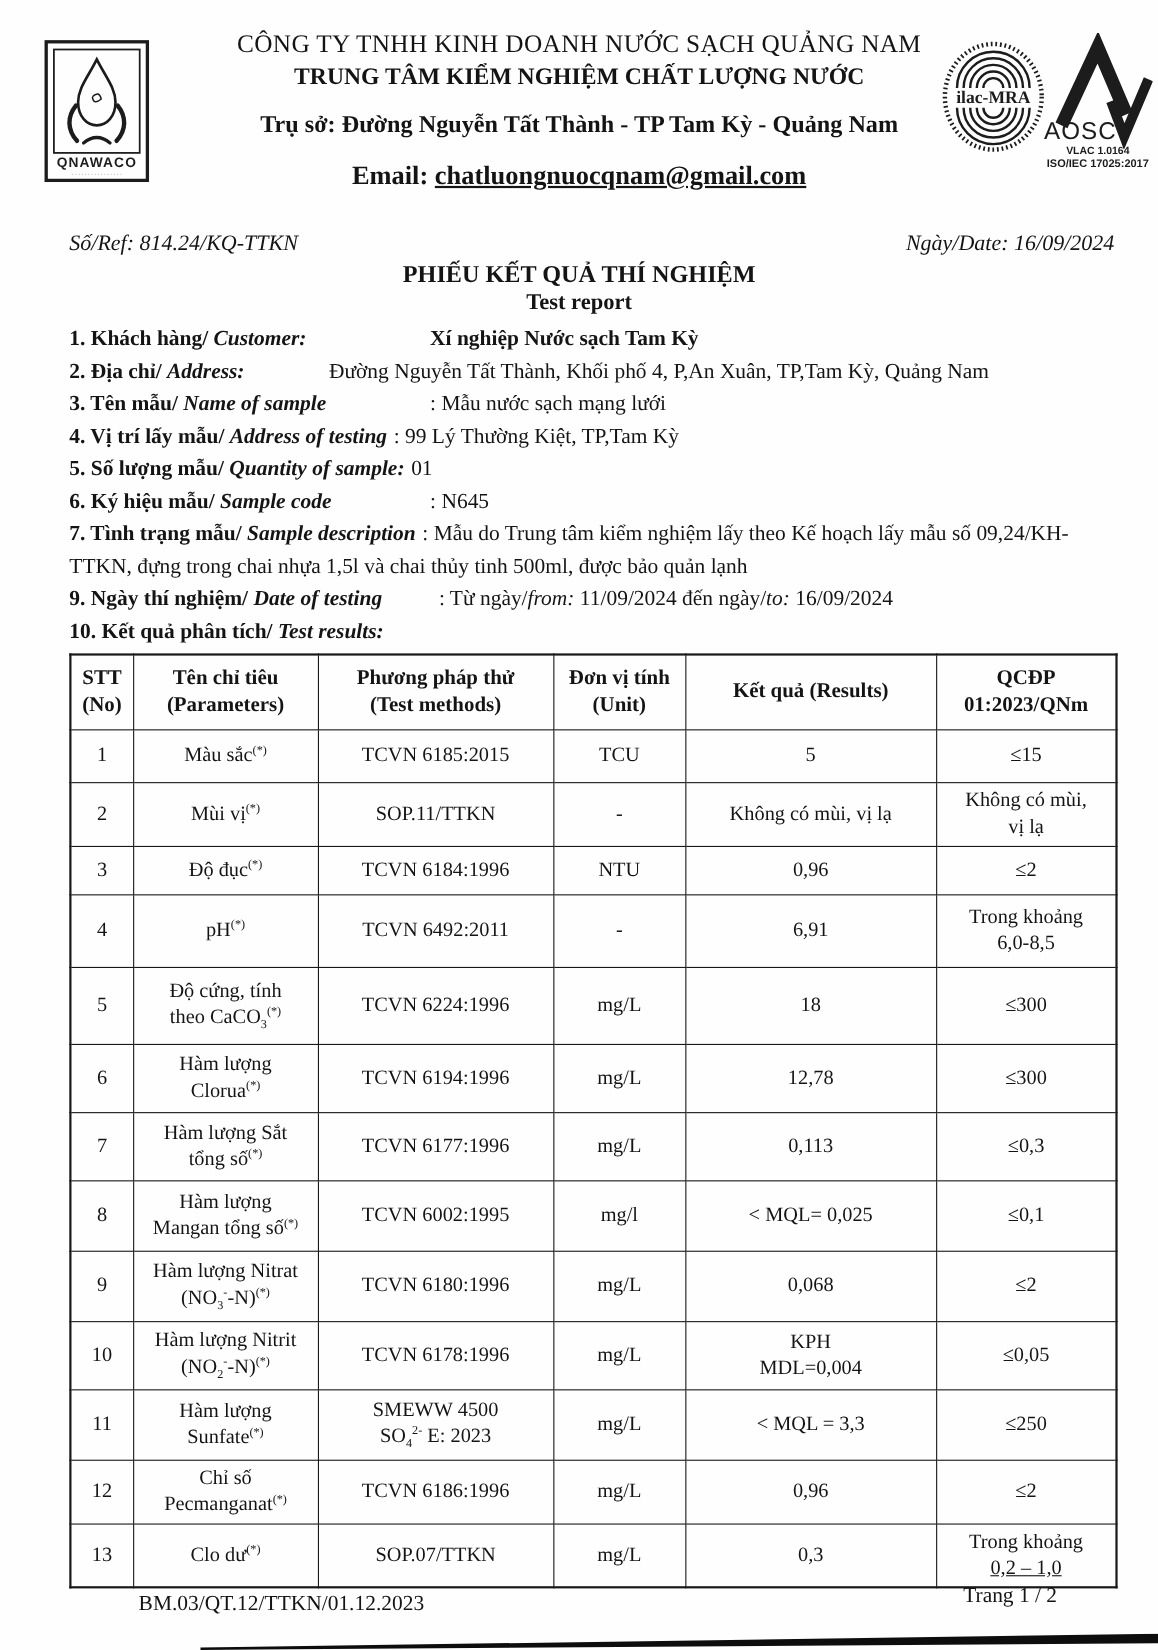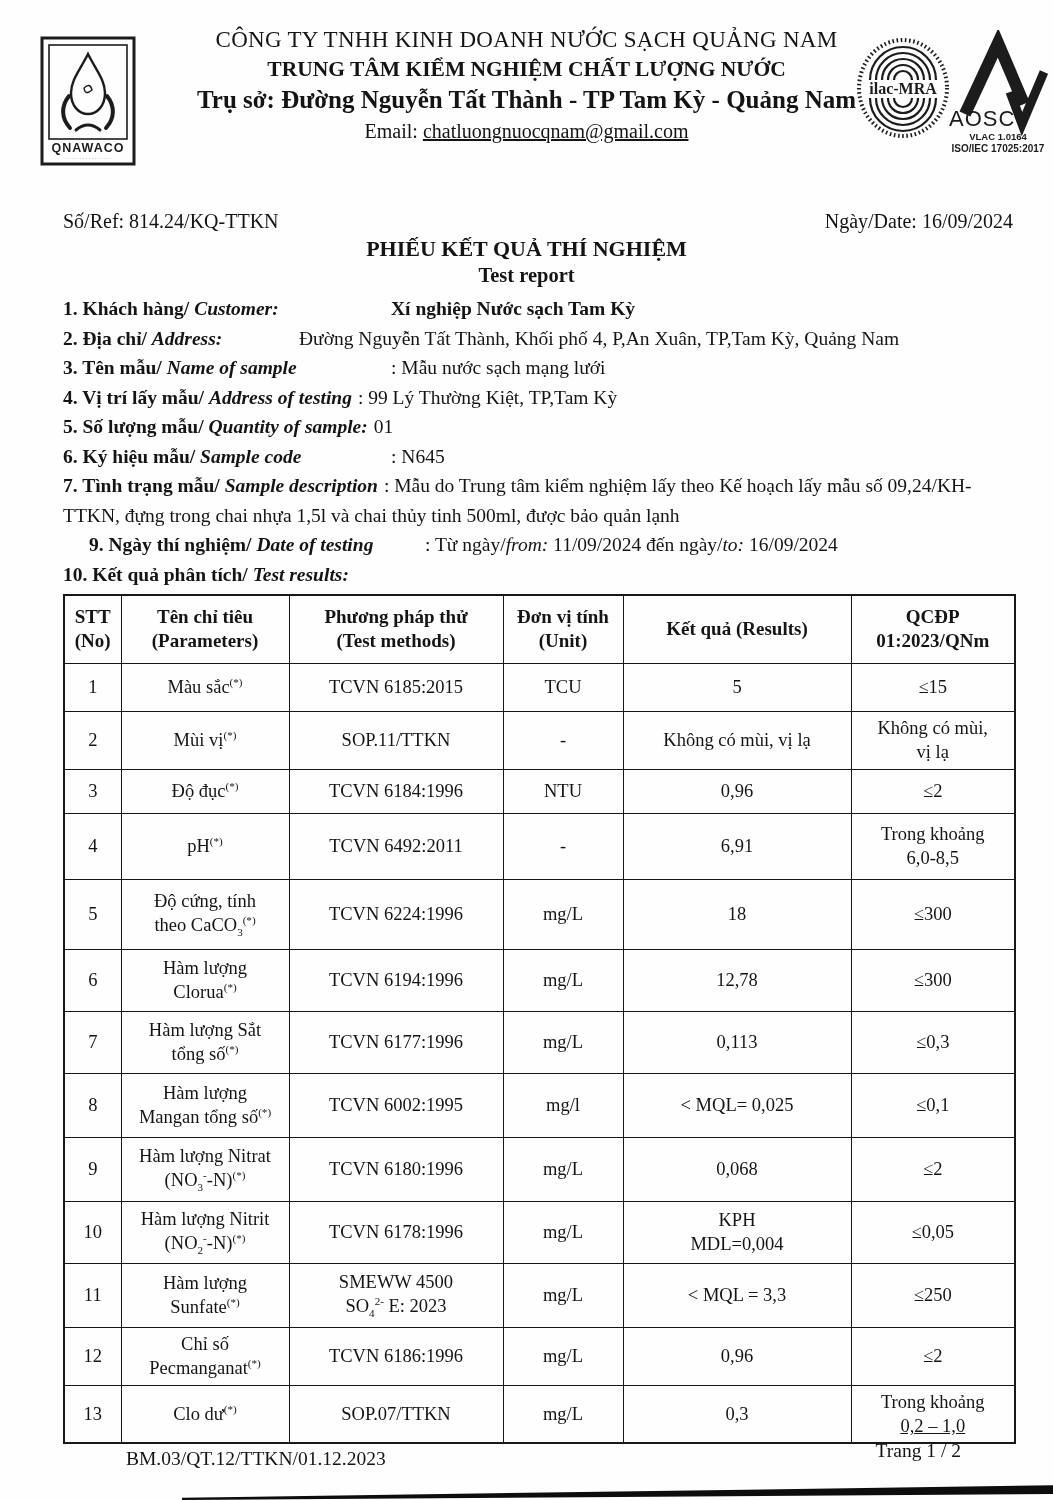--- a/index.html
+++ b/index.html
@@ -9,43 +9,43 @@
     background:#fefefe;
     color:#141414;
     font-family:"Liberation Serif","DejaVu Serif",serif;
     overflow:hidden;
   }
   
   .hdr{position:relative;height:168px;padding-top:26px;}
   .hdr-center{width:700px;margin:0 auto;text-align:center;line-height:1.22;}
   .h-company{font-size:23px;letter-spacing:.3px;white-space:nowrap;}
   .h-center-name{font-size:21.5px;font-weight:bold;margin-top:2px;white-space:nowrap;}
-  .h-address{font-size:25px;font-weight:bold;margin-top:3px;white-space:nowrap;}
+  .h-address{font-size:22px;font-weight:bold;margin-top:18px;white-space:nowrap;}
   .h-telfax{font-size:20.5px;font-weight:bold;margin-top:3px;}
-  .h-email{font-size:20px;font-weight:normal;margin-top:3px;}
+  .h-email{font-size:24px;font-weight:bold;margin-top:19px;}
   .h-email .mail{text-decoration:underline;}
   .logo-qn{position:absolute;left:40px;top:36px;}
   .logo-ilac{position:absolute;left:856px;top:36px;}
   .logo-aosc{position:absolute;left:948px;top:30px;}
   
-  .refrow{display:flex;justify-content:space-between;padding:0 40px 0 63px;font-size:20px;margin-top:16px;}
+  .refrow{display:flex;justify-content:space-between;padding:0 40px 0 63px;font-size:20px;margin-top:16px;font-style:italic;}
   .title{text-align:center;margin-top:2px;line-height:1.25;}
   .title .t-vn{font-size:22px;font-weight:bold;}
   .title .t-en{font-size:20.5px;font-weight:bold;}
   
   .items{margin:6px 38px 0 63px;font-size:19.5px;}
   .item{line-height:29.5px;}
   .item .lbl{font-weight:bold;padding-right:6px;}
   .item .lbl i{font-weight:bold;}
   .item .val{font-weight:normal;}
   .item .val.bold{font-weight:bold;}
   .item.i1 .lbl,.item.i3 .lbl,.item.i6 .lbl{display:inline-block;min-width:322px;}
   .item.i2 .lbl{display:inline-block;min-width:230px;}
   .item.i8 .lbl{display:inline-block;min-width:368px;}
-  .item.i9 .lbl{display:inline-block;min-width:330px;margin-left:26px;}
+  .item.i9 .lbl{display:inline-block;min-width:330px;}
   
   table.results{
     border-collapse:collapse;margin:5px 0 0 63px;width:951px;
     font-size:18.5px;text-align:center;border:2.5px solid #181818;
     table-layout:fixed;
   }
   table.results th,table.results td{
     border:1.6px solid #181818;padding:2px 5px;vertical-align:middle;line-height:1.3;
   }
   table.results thead th{font-weight:bold;font-size:19px;}

